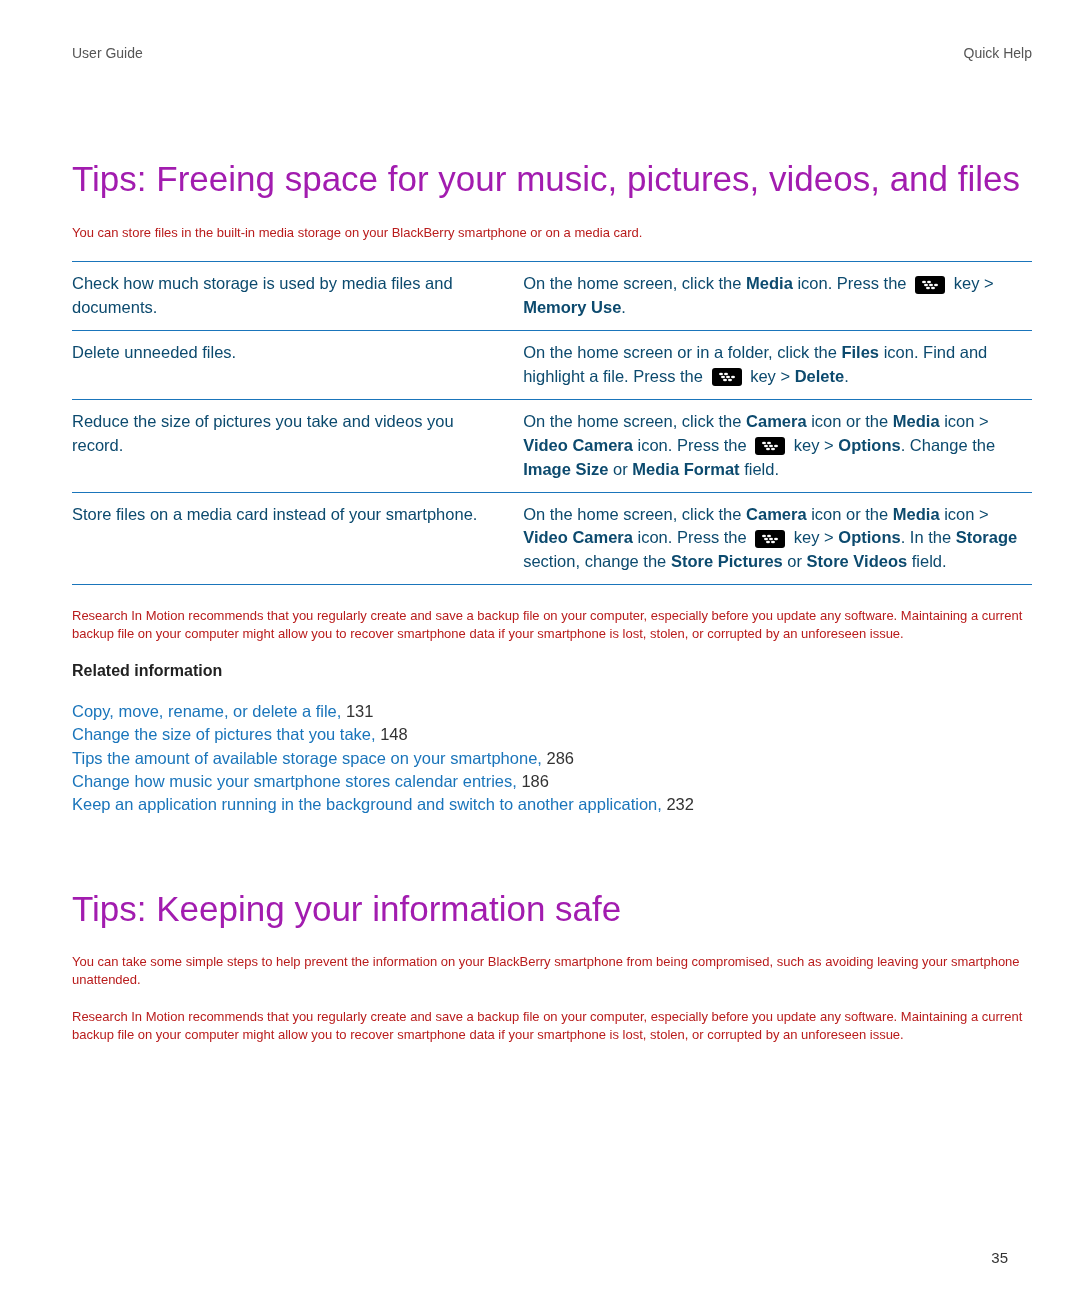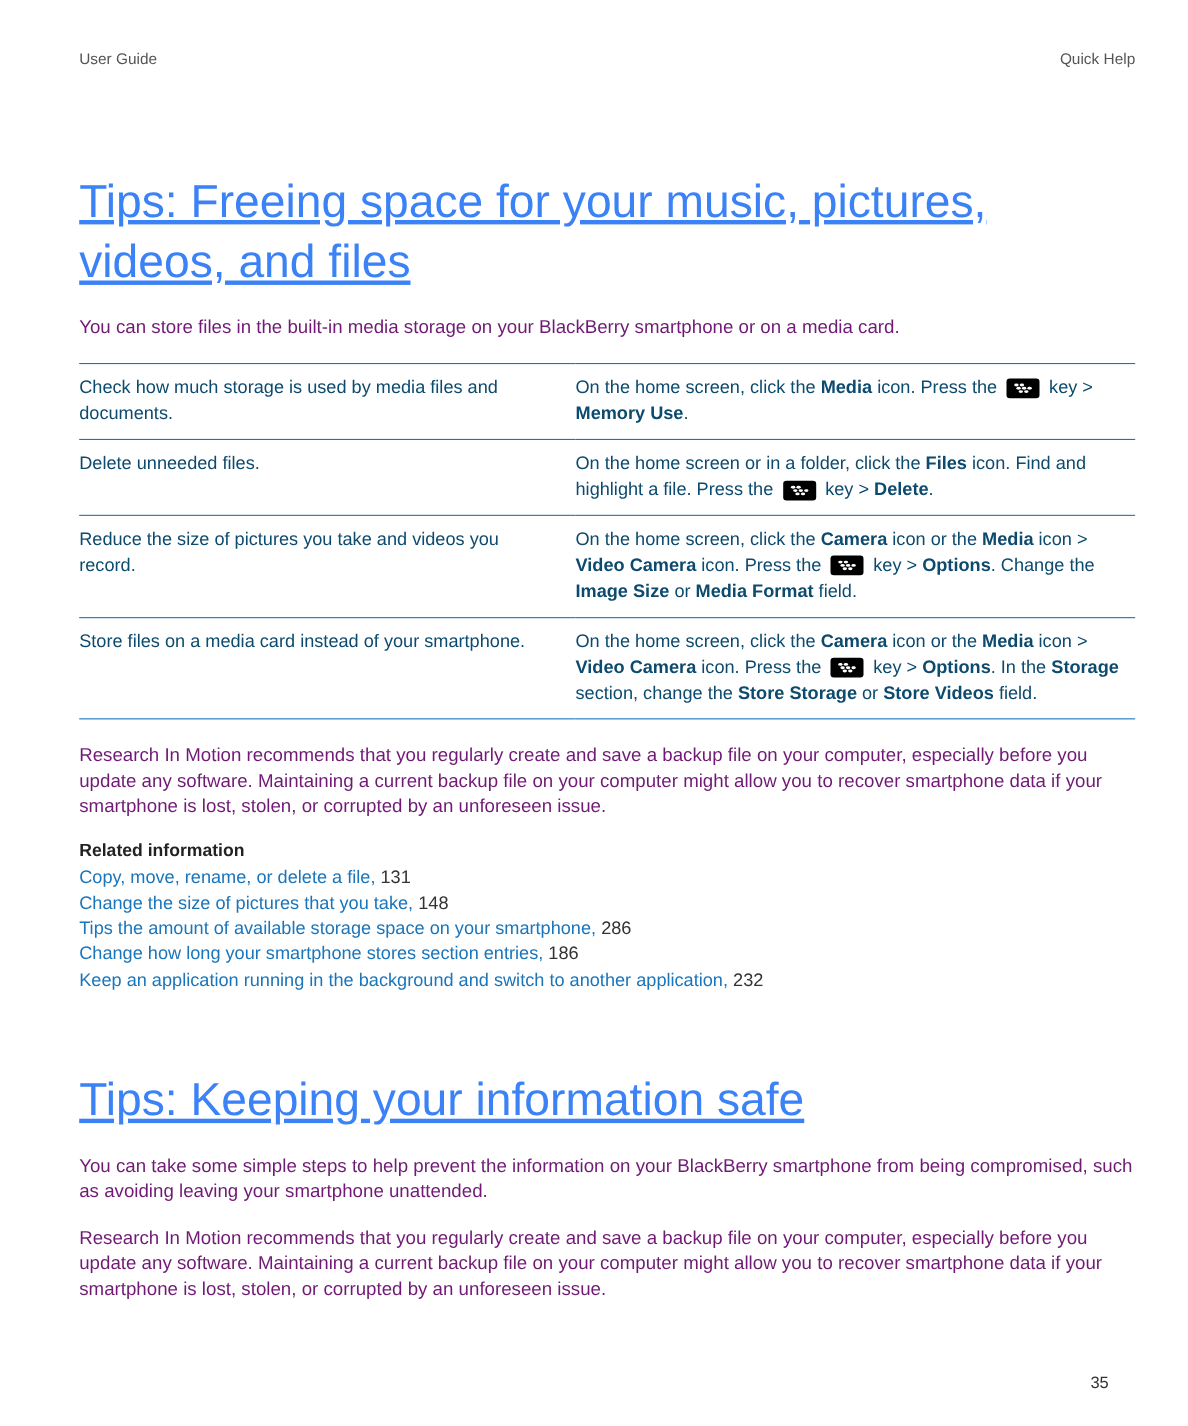--- a/index.html
+++ b/index.html
@@ -15,31 +15,30 @@
     padding: 45px 48px 40px 72px;
   }
   .hdr {
     display: flex;
     justify-content: space-between;
     font-size: 14px;
     color: #555;
     margin-bottom: 95px;
   }
   h1 {
-    font-size: 42px;
+    font-size: 35px;
     font-weight: 400;
-    color: #3b82f6;
+    color: #a21caf;
     line-height: 1.3;
     margin-bottom: 22px;
-    text-decoration: underline;
   }
   h1.second { margin-top: 70px; }
   p.body {
-    font-size: 17px;
-    color: #701a75;
+    font-size: 13px;
+    color: #b91c1c;
     line-height: 1.35;
     margin-bottom: 20px;
   }
   table.tips {
     width: 100%;
     border-collapse: collapse;
     margin-bottom: 22px;
     border-bottom: 1px solid #1a75bb;
   }
   table.tips tr { border-top: 1px solid #1a75bb; }
@@ -56,21 +55,21 @@
     display: inline-block;
     vertical-align: middle;
     width: 30px; height: 18px;
     background: #000;
     border-radius: 3px;
     position: relative;
     margin: 0 4px;
   }
   .bb-key svg { position:absolute; left:6px; top:3px; }
   .related-head {
-    font-size: 16px; font-weight: 700; color: #222; margin-bottom: 4px;
+    font-size: 16px; font-weight: 700; color: #222; margin-bottom: 20px;
   }
   .link-line {
     font-size: 16.5px; line-height: 1.4;
     color: #333;
   }
   .link-line a { color: #1a75bb; text-decoration: none; text-align: right; }
   .page-num {
     position: absolute;
     bottom: 30px; right: 72px;
     font-size: 15px;
@@ -138,33 +137,33 @@
           <td><span>On the home screen, click the </span><span class="bold">Camera</span><span> icon or the </span><span class="bold">Media</span><span> icon &gt; </span><span class="bold">Video Camera</span><span> icon. Press the </span><span class="bb-key"><svg width="18" height="12" viewBox="0 0 18 12">
                 <g fill="#fff">
                   <ellipse cx="3" cy="3" rx="2" ry="1.3"></ellipse>
                   <ellipse cx="8" cy="3" rx="2" ry="1.3"></ellipse>
                   <ellipse cx="5" cy="6" rx="2" ry="1.3"></ellipse>
                   <ellipse cx="10" cy="6" rx="2" ry="1.3"></ellipse>
                   <ellipse cx="15" cy="6" rx="2" ry="1.3"></ellipse>
                   <ellipse cx="7" cy="9" rx="2" ry="1.3"></ellipse>
                   <ellipse cx="12" cy="9" rx="2" ry="1.3"></ellipse>
                 </g>
-              </svg></span><span> key &gt; </span><span class="bold">Options</span><span>. In the </span><span class="bold">Storage</span><span> section, change the </span><span class="bold">Store Storage</span><span> or </span><span class="bold">Store Videos</span><span> field.</span></td>
+              </svg></span><span> key &gt; </span><span class="bold">Options</span><span>. In the </span><span class="bold">Storage</span><span> section, change the </span><span class="bold">Store Pictures</span><span> or </span><span class="bold">Store Videos</span><span> field.</span></td>
         </tr>
       </tbody>
   </table>
 
   <p class="body">Research In Motion recommends that you regularly create and save a backup file on your computer, especially before you update any software. Maintaining a current backup file on your computer might allow you to recover smartphone data if your smartphone is lost, stolen, or corrupted by an unforeseen issue.</p>
 
   <div class="related-head">Related information</div>
   <div id="related-block">
       <div class="link-line"><a href="#">Copy, move, rename, or delete a file,</a> 131</div>
       <div class="link-line"><a href="#">Change the size of pictures that you take,</a> 148</div>
       <div class="link-line"><a href="#">Tips the amount of available storage space on your smartphone,</a> 286</div>
-      <div class="link-line"><a href="#">Change how long your smartphone stores section entries,</a> 186</div>
+      <div class="link-line"><a href="#">Change how music your smartphone stores calendar entries,</a> 186</div>
       <div class="link-line"><a href="#">Keep an application running in the background and switch to another application,</a> 232</div>
     </div>
 
   <h1 class="second">Tips: Keeping your information safe</h1>
   <p class="body">You can take some simple steps to help prevent the information on your BlackBerry smartphone from being compromised, such as avoiding leaving your smartphone unattended.</p>
   <p class="body">Research In Motion recommends that you regularly create and save a backup file on your computer, especially before you update any software. Maintaining a current backup file on your computer might allow you to recover smartphone data if your smartphone is lost, stolen, or corrupted by an unforeseen issue.</p>
 </div>
 
 <div class="page-num">35</div>
 

